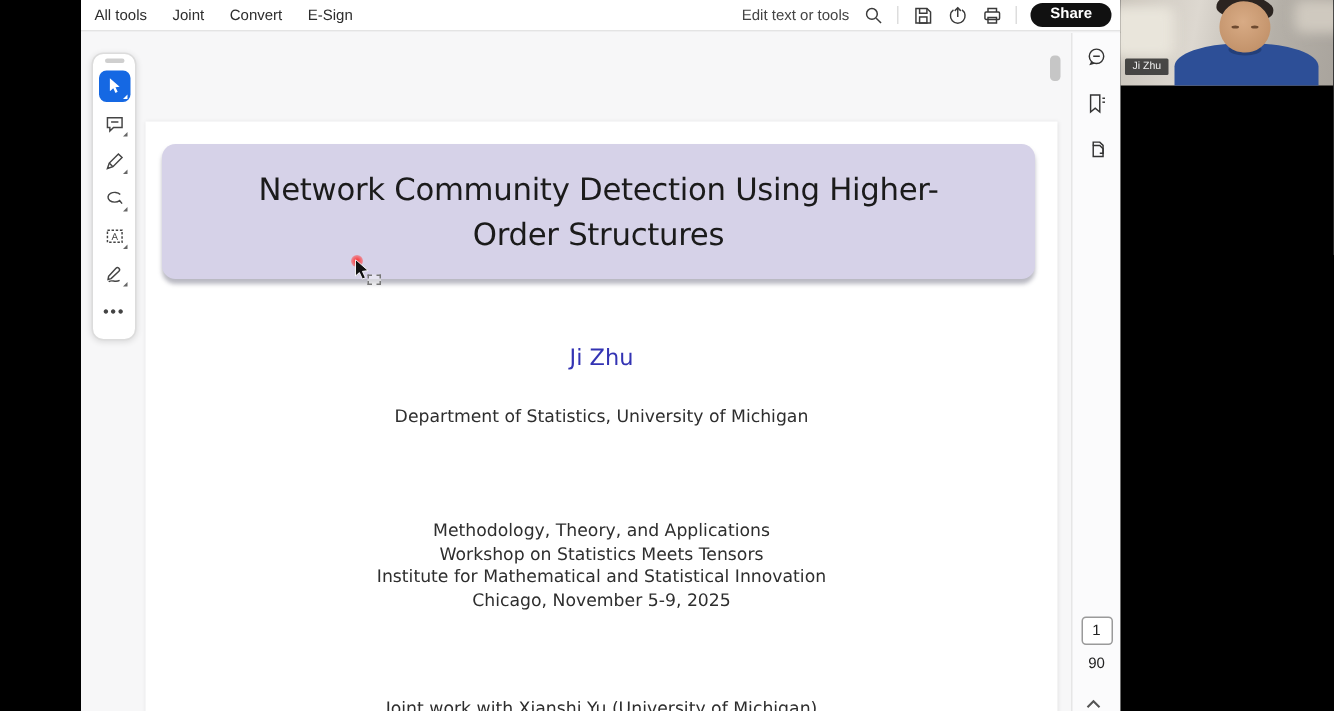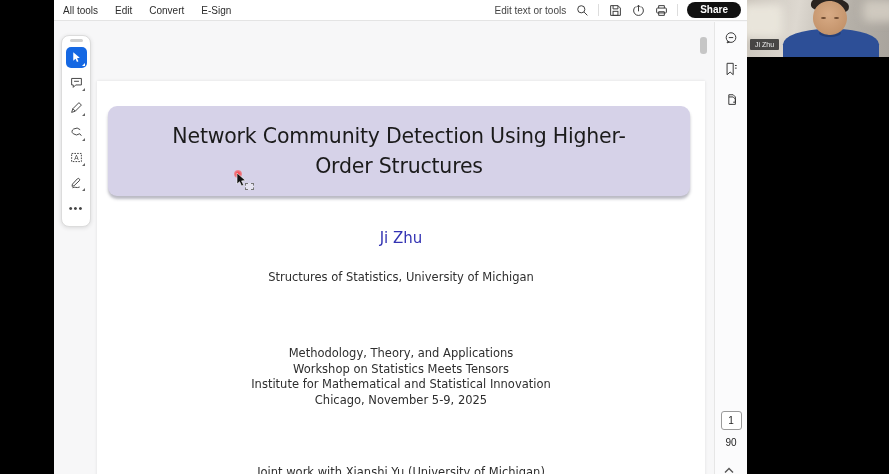--- a/index.html
+++ b/index.html
@@ -35,21 +35,21 @@
   .tool-btn.active svg { stroke:#fff; fill:#fff; }
   .corner { position:absolute; right:2px; bottom:2px; width:0; height:0;
             border-left:3px solid transparent; border-bottom:3px solid #666; }
   .tool-btn.active .corner { border-bottom-color:#fff; }
   .dots { font-size:11px; color:#444; letter-spacing:1px; line-height:6px; }
 
   
   .page { position:absolute; left:43px; top:59px; width:608px; height:500px; background:#fff;
           box-shadow:0 0 3px rgba(0,0,0,.1); }
 
-  .title-box { position:absolute; left:11px; top:25px; width:582px; height:90px;
+  .title-box { position:absolute; left:11px; top:15px; width:582px; height:90px;
                background:#d6d2e8; border-radius:9px;
                box-shadow:0 3px 3px rgba(100,100,120,.45);
                display:flex; align-items:center; justify-content:center; text-align:center; }
   .title-text { font-family:"DejaVu Sans", sans-serif; font-size:20.5px; line-height:30px;
                 color:#1b1b1b; padding:0 40px; letter-spacing:-0.2px; }
 
   .slide-author { position:absolute; left:0; top:148px; width:100%; text-align:center;
                   font-family:"DejaVu Sans", sans-serif; font-size:15px; color:#3333b3; }
   .slide-affil { position:absolute; left:0; top:189px; width:100%; text-align:center;
                  font-family:"DejaVu Sans", sans-serif; font-size:11.5px; color:#2e2e2e; }
@@ -109,21 +109,21 @@
 </style>
 </head>
 <body>
 
 <div class="screen">
 
   <div class="app">
 
     <div class="menubar">
       <span class="menu-item">All tools</span>
-      <span class="menu-item">Edit</span>
+      <span class="menu-item">Joint</span>
       <span class="menu-item">Convert</span>
       <span class="menu-item">E-Sign</span>
 
       <div class="mb-right">
         <span class="search-label">Edit text or tools</span>
         <span class="mb-icon">
           <svg viewBox="0 0 16 16">
               <circle cx="6.5" cy="6.5" r="4.4"></circle>
               <line x1="10" y1="10" x2="14" y2="14"></line>
             </svg>
@@ -164,21 +164,21 @@
 
         <div class="pointer">
           <span class="dot"></span>
           <svg viewBox="0 0 11 14">
             <path d="M1,0 L1,11 L3.6,8.7 L5.6,13 L7.6,12.1 L5.6,7.9 L9.4,7.4 Z" fill="#111" stroke="#fff" stroke-width="0.6"></path>
           </svg>
           <span class="dashbox"></span>
         </div>
 
         <div class="slide-author">Ji Zhu</div>
-        <div class="slide-affil">Structures of Statistics, University of Michigan</div>
+        <div class="slide-affil">Department of Statistics, University of Michigan</div>
 
         <div class="slide-event">
           <div>Methodology, Theory, and Applications</div>
           <div>Workshop on Statistics Meets Tensors</div>
           <div>Institute for Mathematical and Statistical Innovation</div>
           <div>Chicago, November 5-9, 2025</div>
         </div>
 
         <div class="slide-footer">Joint work with Xianshi Yu (University of Michigan)</div>
       </div>

